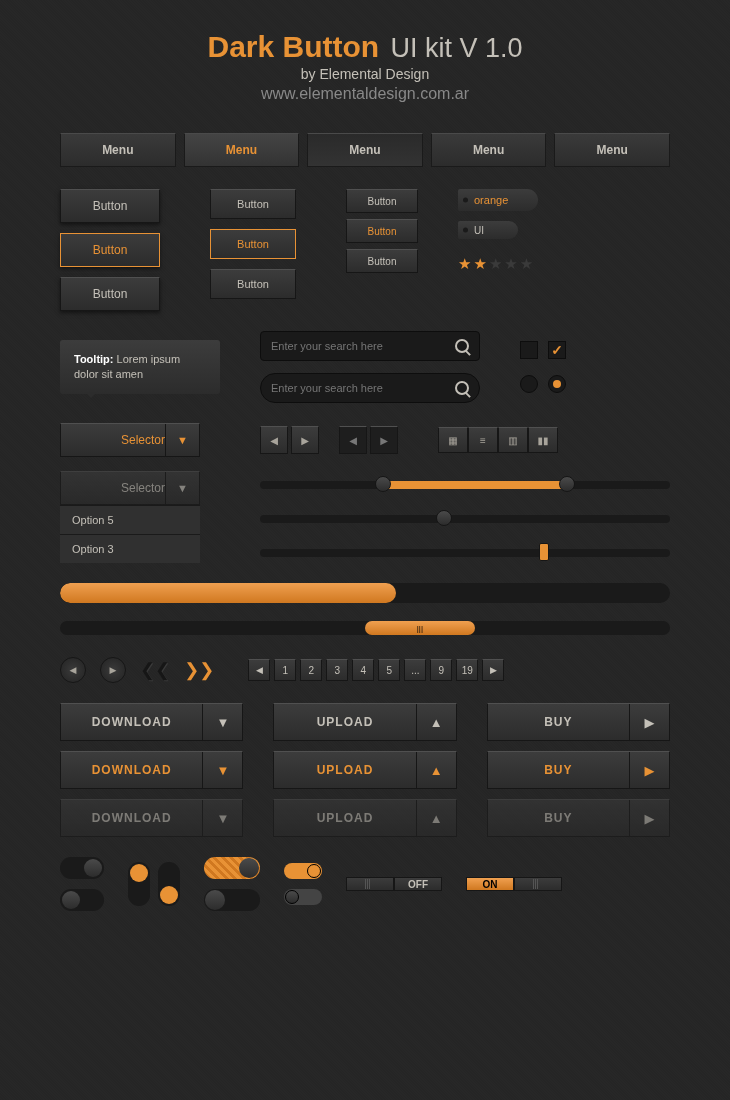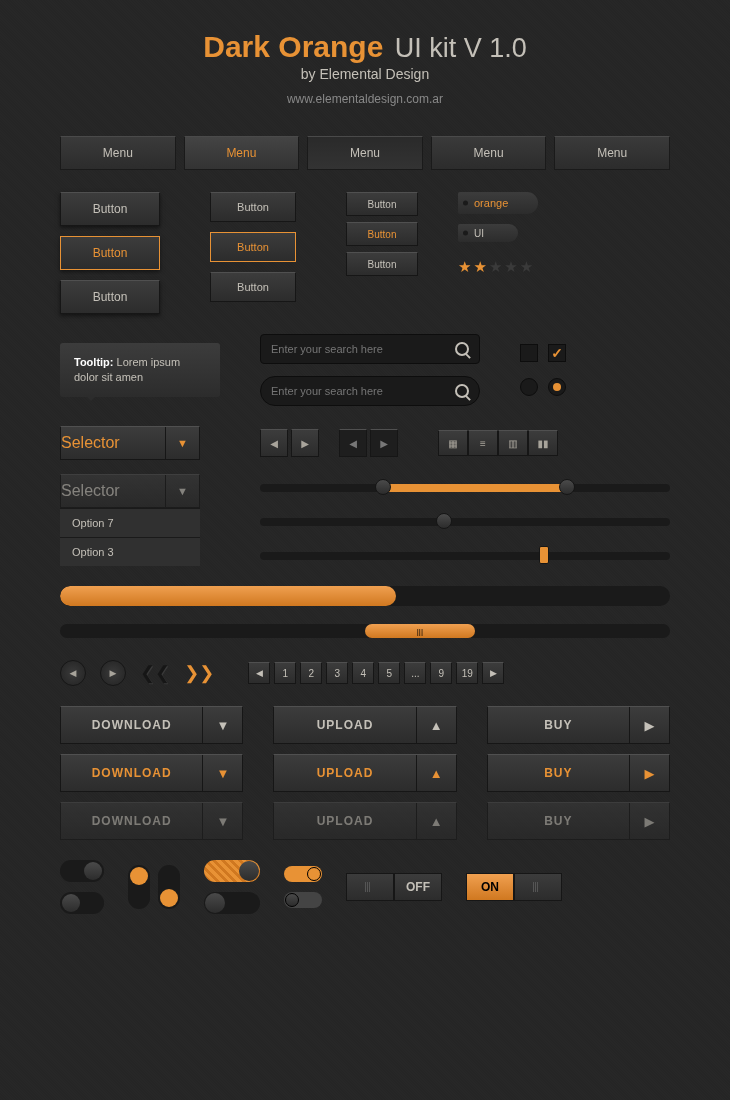--- a/index.html
+++ b/index.html
@@ -12,22 +12,22 @@
       color: #c4c0b8;
       font-size: 12px;
       padding: 30px 60px;
       position: relative;
       overflow: hidden;
     }
     .header { text-align: center; margin-bottom: 30px; }
     .title-main { font-size: 30px; color: #e89235; display: inline; font-weight: bold;}
     .title-sub { font-size: 27px; color: #c4c0b8; display: inline; margin-left: 8px;}
     .subtitle { font-size: 14px; color: #c4c0b8; margin-top: 2px;}
-    .url { font-size: 12px; color: #888; margin-top: 10px;}
-    .menu-bar { display: flex; gap: 8px; margin-bottom: 22px; position: relative;}
+    .url { font-size: 16px; color: #888; margin-top: 3px;}
+    .menu-bar { display: flex; gap: 8px; margin-bottom: 22px; position: relative; font-weight: bold;}
     .menu-item {
       flex: 1; height: 34px; background: linear-gradient(#3a3a3a,#2c2c2c);
       border: 1px solid #1a1a1a; border-top-color: #4a4a4a;
       display: flex; align-items: center; justify-content: center;
       font-size: 12px; color: #c4c0b8; cursor: pointer; position: relative;
     }
     .menu-item.active { color: #e89235; background: linear-gradient(#444,#333);}
     .menu-item.pressed { background: linear-gradient(#2a2a2a,#333); }
     .row { display: flex; gap: 20px; margin-bottom: 20px; align-items: flex-start;}
     .col { display: flex; flex-direction: column; gap: 10px; }
@@ -50,21 +50,21 @@
     .search-box { width: 220px; height: 30px; background: #1a1a1a; border: 1px solid #0d0d0d; border-radius: 4px; display: flex; align-items: center; padding: 0 10px; gap: 8px;}
     .search-box.round { border-radius: 15px;}
     .search-box input { background: transparent; border: none; color: #666; flex: 1; outline: none; font-size: 11px;}
     .search-icon { width: 14px; height: 14px; border: 2px solid #c4c0b8; border-radius: 50%; position: relative; cursor: pointer;}
     .search-icon::after { content: ''; position: absolute; width: 2px; height: 6px; background: #c4c0b8; bottom: -5px; right: -2px; transform: rotate(-45deg);}
     .checkbox { width: 18px; height: 18px; background: #1a1a1a; border: 1px solid #0d0d0d; display: flex; align-items: center; justify-content: center; cursor: pointer;}
     .checkbox.checked::after { content: '✓'; color: #e89235; font-size: 14px; font-weight: bold;}
     .radio { width: 18px; height: 18px; border-radius: 50%; background: #1a1a1a; border: 1px solid #0d0d0d; display: flex; align-items: center; justify-content: center; cursor: pointer;}
     .radio.checked::after { content: ''; width: 8px; height: 8px; background: #e89235; border-radius: 50%;}
     .selector { width: 140px; height: 34px; background: linear-gradient(#3c3c3c,#2c2c2c); border: 1px solid #161616; border-top-color: #505050; display: flex; align-items: center; cursor: pointer;}
-    .selector span { flex: 1; text-align: left; font-size: 16px;}
+    .selector span { flex: 1; text-align: right; font-size: 12px;}
     .selector.active span { color: #e89235;}
     .selector .chev { width: 34px; height: 100%; border-left: 1px solid #161616; display: flex; align-items: center; justify-content: center; font-size: 11px;}
     .selector.active .chev { color: #e89235;}
     .selector.disabled { opacity: 0.6;}
     .option-list { width: 140px; background: #303030;}
     .option-item { padding: 8px 12px; font-size: 11px; border-top: 1px solid #1a1a1a; cursor: pointer;}
     .option-item.active { color: #e89235;}
     .nav-pair { display: flex; gap: 3px;}
     .nav-btn { width: 28px; height: 28px; background: linear-gradient(#3c3c3c,#2c2c2c); border: 1px solid #161616; border-top-color: #505050; display: flex; align-items: center; justify-content: center; cursor: pointer; color: #a8a49b; font-size: 10px;}
     .nav-btn.dark { background: #1e1e1e; color: #777;}
@@ -104,32 +104,32 @@
     .pill-toggle.on { background: repeating-linear-gradient(45deg, #e89235, #e89235 3px, #d07820 3px, #d07820 6px);}
     .pill-toggle.off { background: #1a1a1a;}
     .pill-toggle .kb { position: absolute; width: 20px; height: 20px; border-radius: 50%; background: linear-gradient(#4a4a4a,#2c2c2c); top: 1px;}
     .pill-toggle .kb.r { right: 1px;}
     .pill-toggle .kb.l { left: 1px;}
     .small-pill { width: 38px; height: 16px; border-radius: 8px; position: relative; cursor: pointer;}
     .small-pill.on { background: #e89235;}
     .small-pill.off { background: #444;}
     .small-pill .k { position: absolute; width: 14px; height: 14px; border-radius: 50%; top: 1px; background: #e89235; border: 1px solid #000;}
     .small-pill.off .k { background: linear-gradient(#4a4a4a,#2c2c2c);}
-    .onoff { width: 48px; height: 28px; background: linear-gradient(#3c3c3c,#2c2c2c); border: 1px solid #161616; display: flex; align-items: center; justify-content: center; font-size: 12px; font-weight: bold; cursor: pointer;}
+    .onoff { width: 48px; height: 14px; background: linear-gradient(#3c3c3c,#2c2c2c); border: 1px solid #161616; display: flex; align-items: center; justify-content: center; font-size: 10px; font-weight: bold; cursor: pointer;}
     .onoff.on { background: linear-gradient(#f0a050,#d07820); color: #000;}
     .onoff-pair { display: flex;}
     .onoff .bars { width: 10px; display: flex; gap: 1px;}
     .onoff .bars i { width: 1px; height: 10px; background: #555;}
   </style>
 </head>
 <body>
 
 <div class="header">
   <div>
-    <span class="title-main">Dark Orange</span>
+    <span class="title-main">Dark Button</span>
     <span class="title-sub">UI kit V 1.0</span>
   </div>
   <div class="subtitle">by Elemental Design</div>
   <div class="url">www.elementaldesign.com.ar</div>
 </div>
 
 <div class="menu-bar">
   <div class="menu-item">Menu</div>
   <div class="menu-item active">Menu</div>
   <div class="menu-item pressed">Menu</div>
@@ -215,21 +215,21 @@
   </div>
 </div>
 
 <div class="row" style="align-items:flex-start;">
   <div class="col" style="gap:0;">
     <div class="selector disabled">
       <span>Selector</span>
       <div class="chev">▼</div>
     </div>
     <div class="option-list">
-      <div class="option-item">Option 7</div>
+      <div class="option-item">Option 5</div>
       <div class="option-item">Option 3</div>
     </div>
   </div>
   <div class="col" style="flex:1; gap:26px; margin-left:40px; margin-top:10px;">
     <div class="slider">
       <div class="slider-fill" style="left:30%; width:45%;"></div>
       <div class="slider-thumb" style="left:28%;"></div>
       <div class="slider-thumb" style="left:73%;"></div>
     </div>
     <div class="slider">

